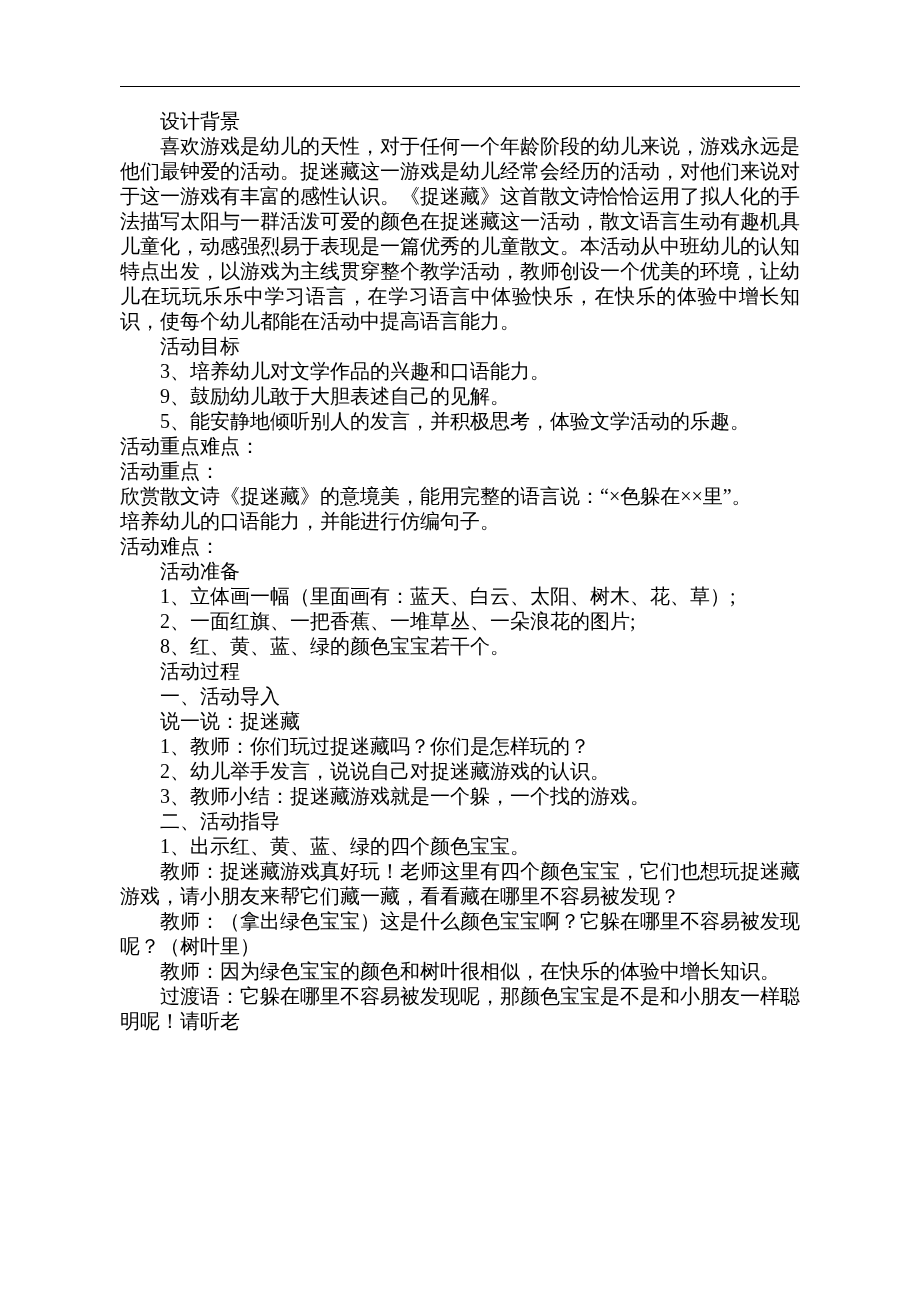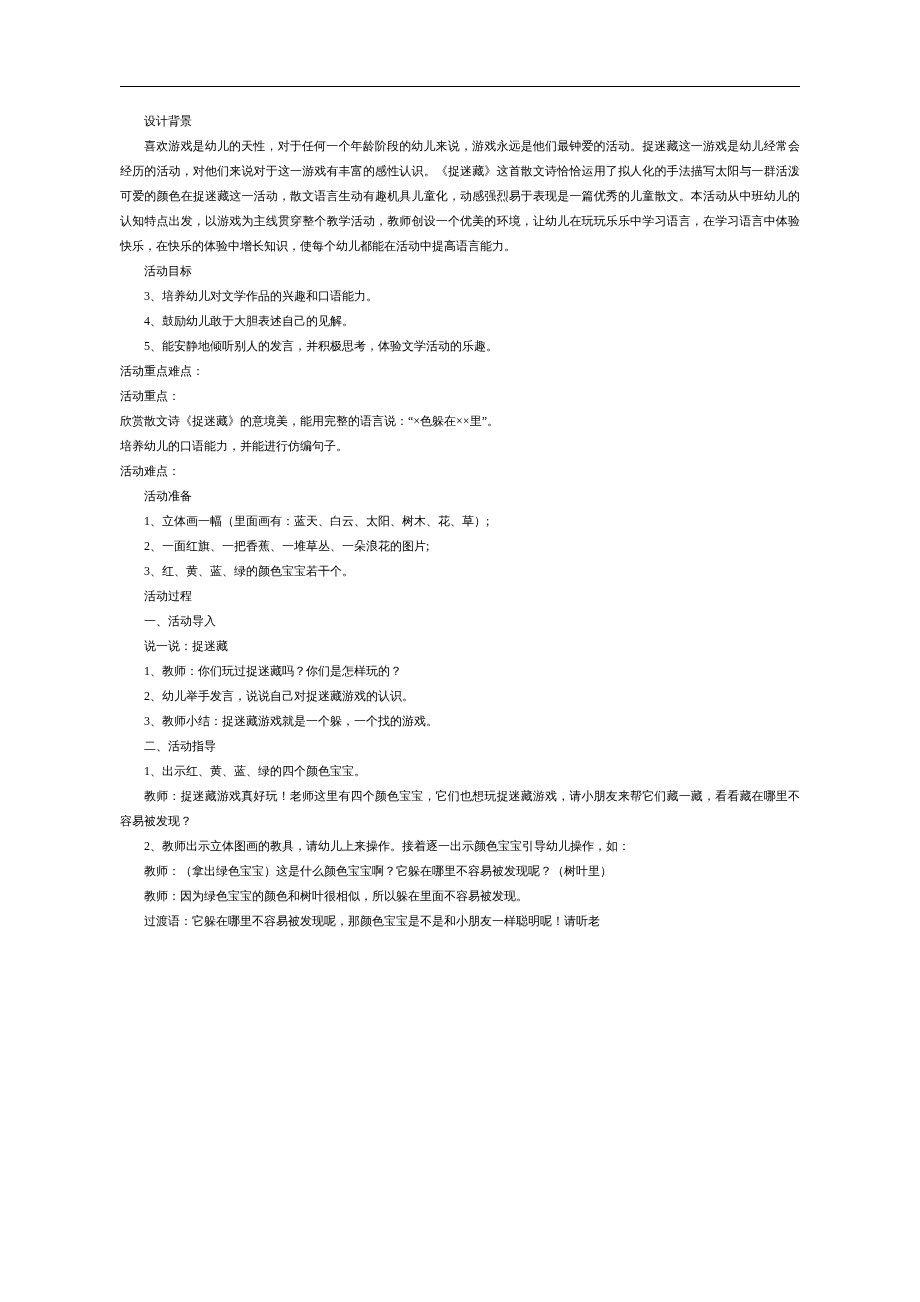--- a/index.html
+++ b/index.html
@@ -22,21 +22,21 @@
     box-sizing: border-box;
   }
   .header-rule {
     margin: 86px 120px 0 120px;
     border: none;
     border-top: 1.5px solid #000000;
     height: 0;
   }
   .doc-body {
     margin: 22px 120px 0 120px;
-    font-size: 12px;
+    font-size: 20px;
     line-height: 25px;
   }
   .doc-body p {
     margin: 0;
     padding: 0;
     text-align: justify;
     text-justify: inter-ideograph;
     word-break: break-all;
   }
   .doc-body p.indent {
@@ -48,38 +48,37 @@
 </head>
 <body>
 
 <div class="page">
   <hr class="header-rule">
   <div class="doc-body">
       <p class="indent">设计背景</p>
       <p class="indent">喜欢游戏是幼儿的天性，对于任何一个年龄阶段的幼儿来说，游戏永远是他们最钟爱的活动。捉迷藏这一游戏是幼儿经常会经历的活动，对他们来说对于这一游戏有丰富的感性认识。《捉迷藏》这首散文诗恰恰运用了拟人化的手法描写太阳与一群活泼可爱的颜色在捉迷藏这一活动，散文语言生动有趣机具儿童化，动感强烈易于表现是一篇优秀的儿童散文。本活动从中班幼儿的认知特点出发，以游戏为主线贯穿整个教学活动，教师创设一个优美的环境，让幼儿在玩玩乐乐中学习语言，在学习语言中体验快乐，在快乐的体验中增长知识，使每个幼儿都能在活动中提高语言能力。</p>
       <p class="indent gap">活动目标</p>
       <p class="indent">3、培养幼儿对文学作品的兴趣和口语能力。</p>
-      <p class="indent">4、鼓励幼儿敢于大胆表述自己的见解。</p>
+      <p class="indent">9、鼓励幼儿敢于大胆表述自己的见解。</p>
       <p class="indent">5、能安静地倾听别人的发言，并积极思考，体验文学活动的乐趣。</p>
       <p class="gap">活动重点难点：</p>
       <p>活动重点：</p>
       <p>欣赏散文诗《捉迷藏》的意境美，能用完整的语言说：“×色躲在××里”。</p>
       <p>培养幼儿的口语能力，并能进行仿编句子。</p>
       <p>活动难点：</p>
       <p class="indent gap">活动准备</p>
       <p class="indent">1、立体画一幅（里面画有：蓝天、白云、太阳、树木、花、草）;</p>
       <p class="indent">2、一面红旗、一把香蕉、一堆草丛、一朵浪花的图片;</p>
-      <p class="indent">3、红、黄、蓝、绿的颜色宝宝若干个。</p>
+      <p class="indent">8、红、黄、蓝、绿的颜色宝宝若干个。</p>
       <p class="indent gap">活动过程</p>
       <p class="indent">一、活动导入</p>
       <p class="indent">说一说：捉迷藏</p>
       <p class="indent">1、教师：你们玩过捉迷藏吗？你们是怎样玩的？</p>
       <p class="indent">2、幼儿举手发言，说说自己对捉迷藏游戏的认识。</p>
       <p class="indent">3、教师小结：捉迷藏游戏就是一个躲，一个找的游戏。</p>
       <p class="indent gap">二、活动指导</p>
       <p class="indent">1、出示红、黄、蓝、绿的四个颜色宝宝。</p>
       <p class="indent">教师：捉迷藏游戏真好玩！老师这里有四个颜色宝宝，它们也想玩捉迷藏游戏，请小朋友来帮它们藏一藏，看看藏在哪里不容易被发现？</p>
-      <p class="indent">2、教师出示立体图画的教具，请幼儿上来操作。接着逐一出示颜色宝宝引导幼儿操作，如：</p>
       <p class="indent">教师：（拿出绿色宝宝）这是什么颜色宝宝啊？它躲在哪里不容易被发现呢？（树叶里）</p>
-      <p class="indent">教师：因为绿色宝宝的颜色和树叶很相似，所以躲在里面不容易被发现。</p>
+      <p class="indent">教师：因为绿色宝宝的颜色和树叶很相似，在快乐的体验中增长知识。</p>
       <p class="indent">过渡语：它躲在哪里不容易被发现呢，那颜色宝宝是不是和小朋友一样聪明呢！请听老</p>
     </div>
 </div>
 
 </body></html>

